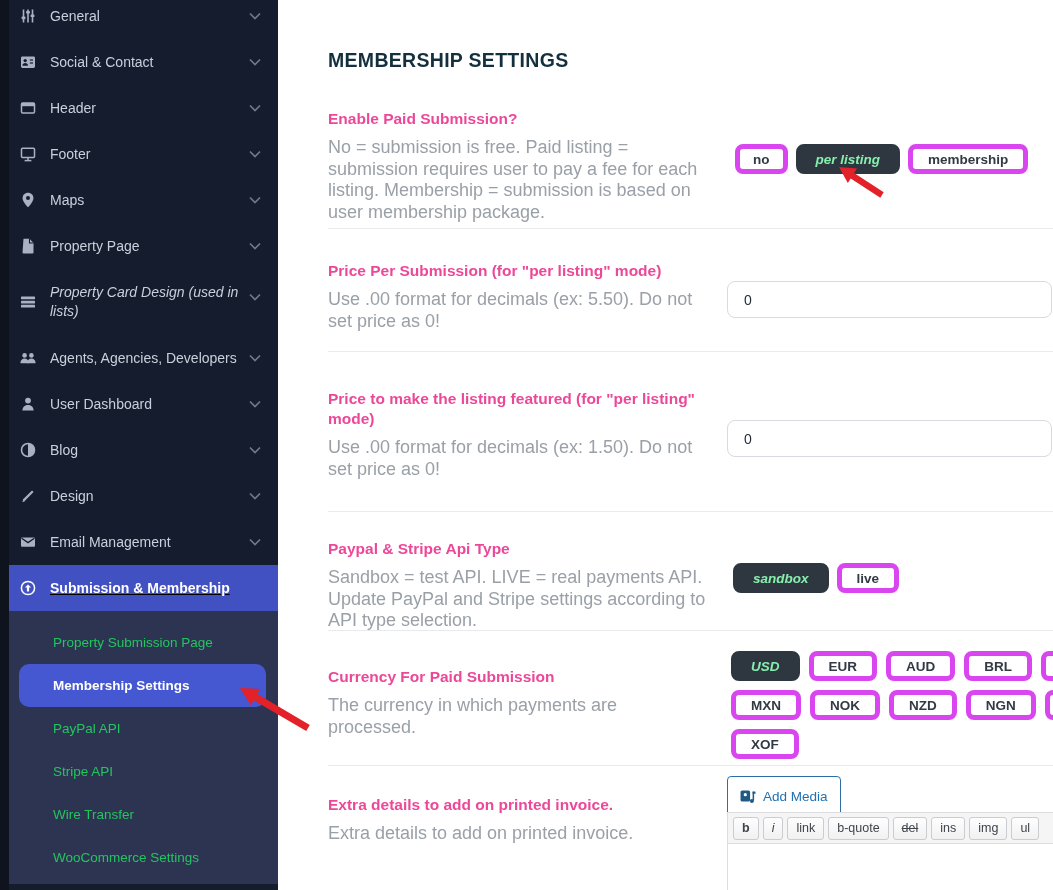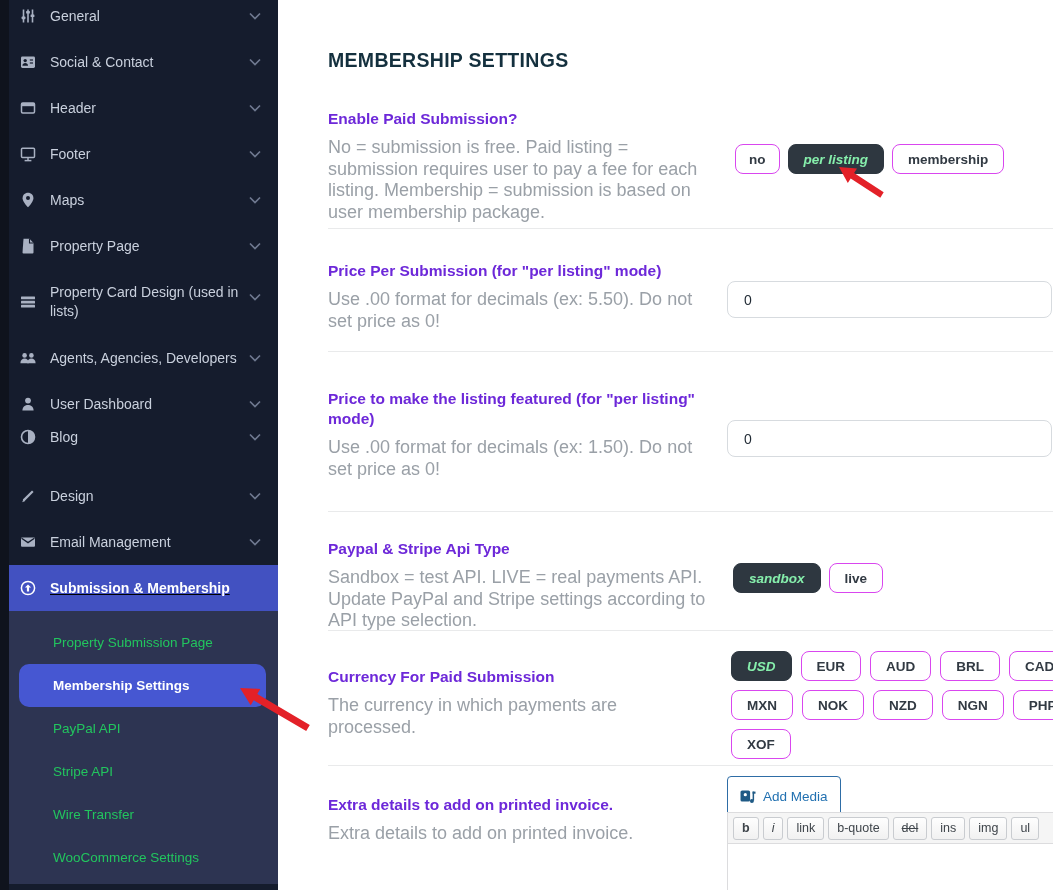--- a/index.html
+++ b/index.html
@@ -5,37 +5,37 @@
   html,body{margin:0;padding:0;background:#fff;}
   .canvas{position:relative;width:1053px;height:890px;overflow:hidden;background:#fff;
           font-family:"Liberation Sans", sans-serif;}
   
   .sidebar{position:absolute;left:0;top:0;width:278px;height:890px;background:#151c2d;}
   .edge{position:absolute;left:0;top:0;width:9px;height:890px;background:#0f131d;}
   .nav-item{position:absolute;left:9px;width:269px;height:46px;display:flex;align-items:center;
             padding-left:10px;box-sizing:border-box;cursor:pointer;}
   .nav-item .nicon{width:18px;height:18px;flex:0 0 18px;margin-right:13px;display:flex;align-items:center;justify-content:center;}
   .nav-item .nlabel{color:#c9d0dd;font-size:14px;white-space:nowrap;max-width:200px;line-height:19px;}
-  .nav-item.tall{height:66px;}
+  .nav-item.tall{height:66px;font-style:italic;}
   .nav-item.tall .nlabel{white-space:normal;width:196px;}
   .chev{position:absolute;right:17px;top:50%;transform:translateY(-50%);line-height:0;}
   .nav-item.tall .chev{top:24px;transform:none;}
   .nav-item.active{background:#4251c1;text-decoration:underline;}
   .nav-item.active .nlabel{color:#ffffff;font-weight:bold;}
   .submenu{position:absolute;left:9px;top:611px;width:269px;height:273px;background:#2d3452;}
   .sub-item{position:absolute;left:0;width:269px;height:43px;display:flex;align-items:center;
             padding-left:44px;box-sizing:border-box;color:#22c55e;font-size:13.5px;cursor:pointer;}
   .sub-item.active{left:10px;width:247px;background:#4657d2;border-radius:10px;color:#fff;font-weight:bold;padding-left:34px;}
   
   .page-title{position:absolute;left:328px;top:36px;font-size:19.5px;font-weight:bold;color:#14303e;letter-spacing:.3px;}
-  .sec-h{position:absolute;left:328px;font-size:15.5px;font-weight:bold;color:#6d28d9;line-height:20px;}
+  .sec-h{position:absolute;left:328px;font-size:15.5px;font-weight:bold;color:#ec4899;line-height:20px;}
   .sec-d{position:absolute;left:328px;font-size:18px;color:#9aa0a7;line-height:21.5px;}
   .hr{position:absolute;left:328px;width:725px;height:1px;background:#e9eaeb;}
   .opt-row{position:absolute;display:flex;gap:8px;}
-  .pill{height:30px;padding:0 15px;border-radius:8px;border:1px solid #d946ef;background:#fff;
+  .pill{height:30px;padding:0 15px;border-radius:8px;border:5px solid #d946ef;background:#fff;
         font-size:13.5px;color:#323a43;display:inline-flex;align-items:center;justify-content:center;
         font-weight:600;box-sizing:border-box;cursor:pointer;}
   .pill.dark{background:#2e3740;border-color:#2e3740;color:#86efac;font-style:italic;}
   .tinput{position:absolute;left:727px;width:325px;height:37px;border:1px solid #d7dbdf;border-radius:8px;
           padding:0 16px;font-size:14px;color:#1f2933;box-sizing:border-box;font-family:"Liberation Sans",sans-serif;outline:none;}
   .addmedia{position:absolute;left:727px;top:776px;height:41px;display:inline-flex;align-items:center;gap:7px;
             padding:0 12px;background:#fff;border:1px solid #2e6da6;border-radius:4px;color:#2271b1;
             font-size:13.5px;cursor:pointer;}
   .qtbar{position:absolute;left:727px;top:812px;width:345px;height:32px;background:#f5f5f5;
          border:1px solid #dcdcde;box-sizing:border-box;display:flex;align-items:center;gap:4px;padding:0 5px;}
@@ -186,21 +186,21 @@
             <circle cx="9" cy="5.6" r="2.9" fill="#a9b1c2"></circle>
             <path d="M3.4,15.6 c0,-4.1 3,-5.7 5.6,-5.7 s5.6,1.6 5.6,5.7 z" fill="#a9b1c2"></path>
           </svg>
         </span>
       <span class="nlabel">User Dashboard</span>
       <span class="chev"><svg width="12" height="8" viewBox="0 0 12 8">
             <path d="M1,1.5 L6,6.5 L11,1.5" fill="none" stroke="#6f7990" stroke-width="1.7"></path>
           </svg></span>
     </div>
 
-    <div class="nav-item" style="top:414px">
+    <div class="nav-item" style="top:427px">
       <span class="nicon">
           <svg width="18" height="18" viewBox="0 0 18 18">
             <circle cx="9" cy="9" r="6.5" fill="none" stroke="#a9b1c2" stroke-width="1.6"></circle>
             <path d="M9,2.5 a6.5,6.5 0 0 1 0,13 z" fill="#a9b1c2"></path>
           </svg>
         </span>
       <span class="nlabel">Blog</span>
       <span class="chev"><svg width="12" height="8" viewBox="0 0 12 8">
             <path d="M1,1.5 L6,6.5 L11,1.5" fill="none" stroke="#6f7990" stroke-width="1.7"></path>
           </svg></span>

